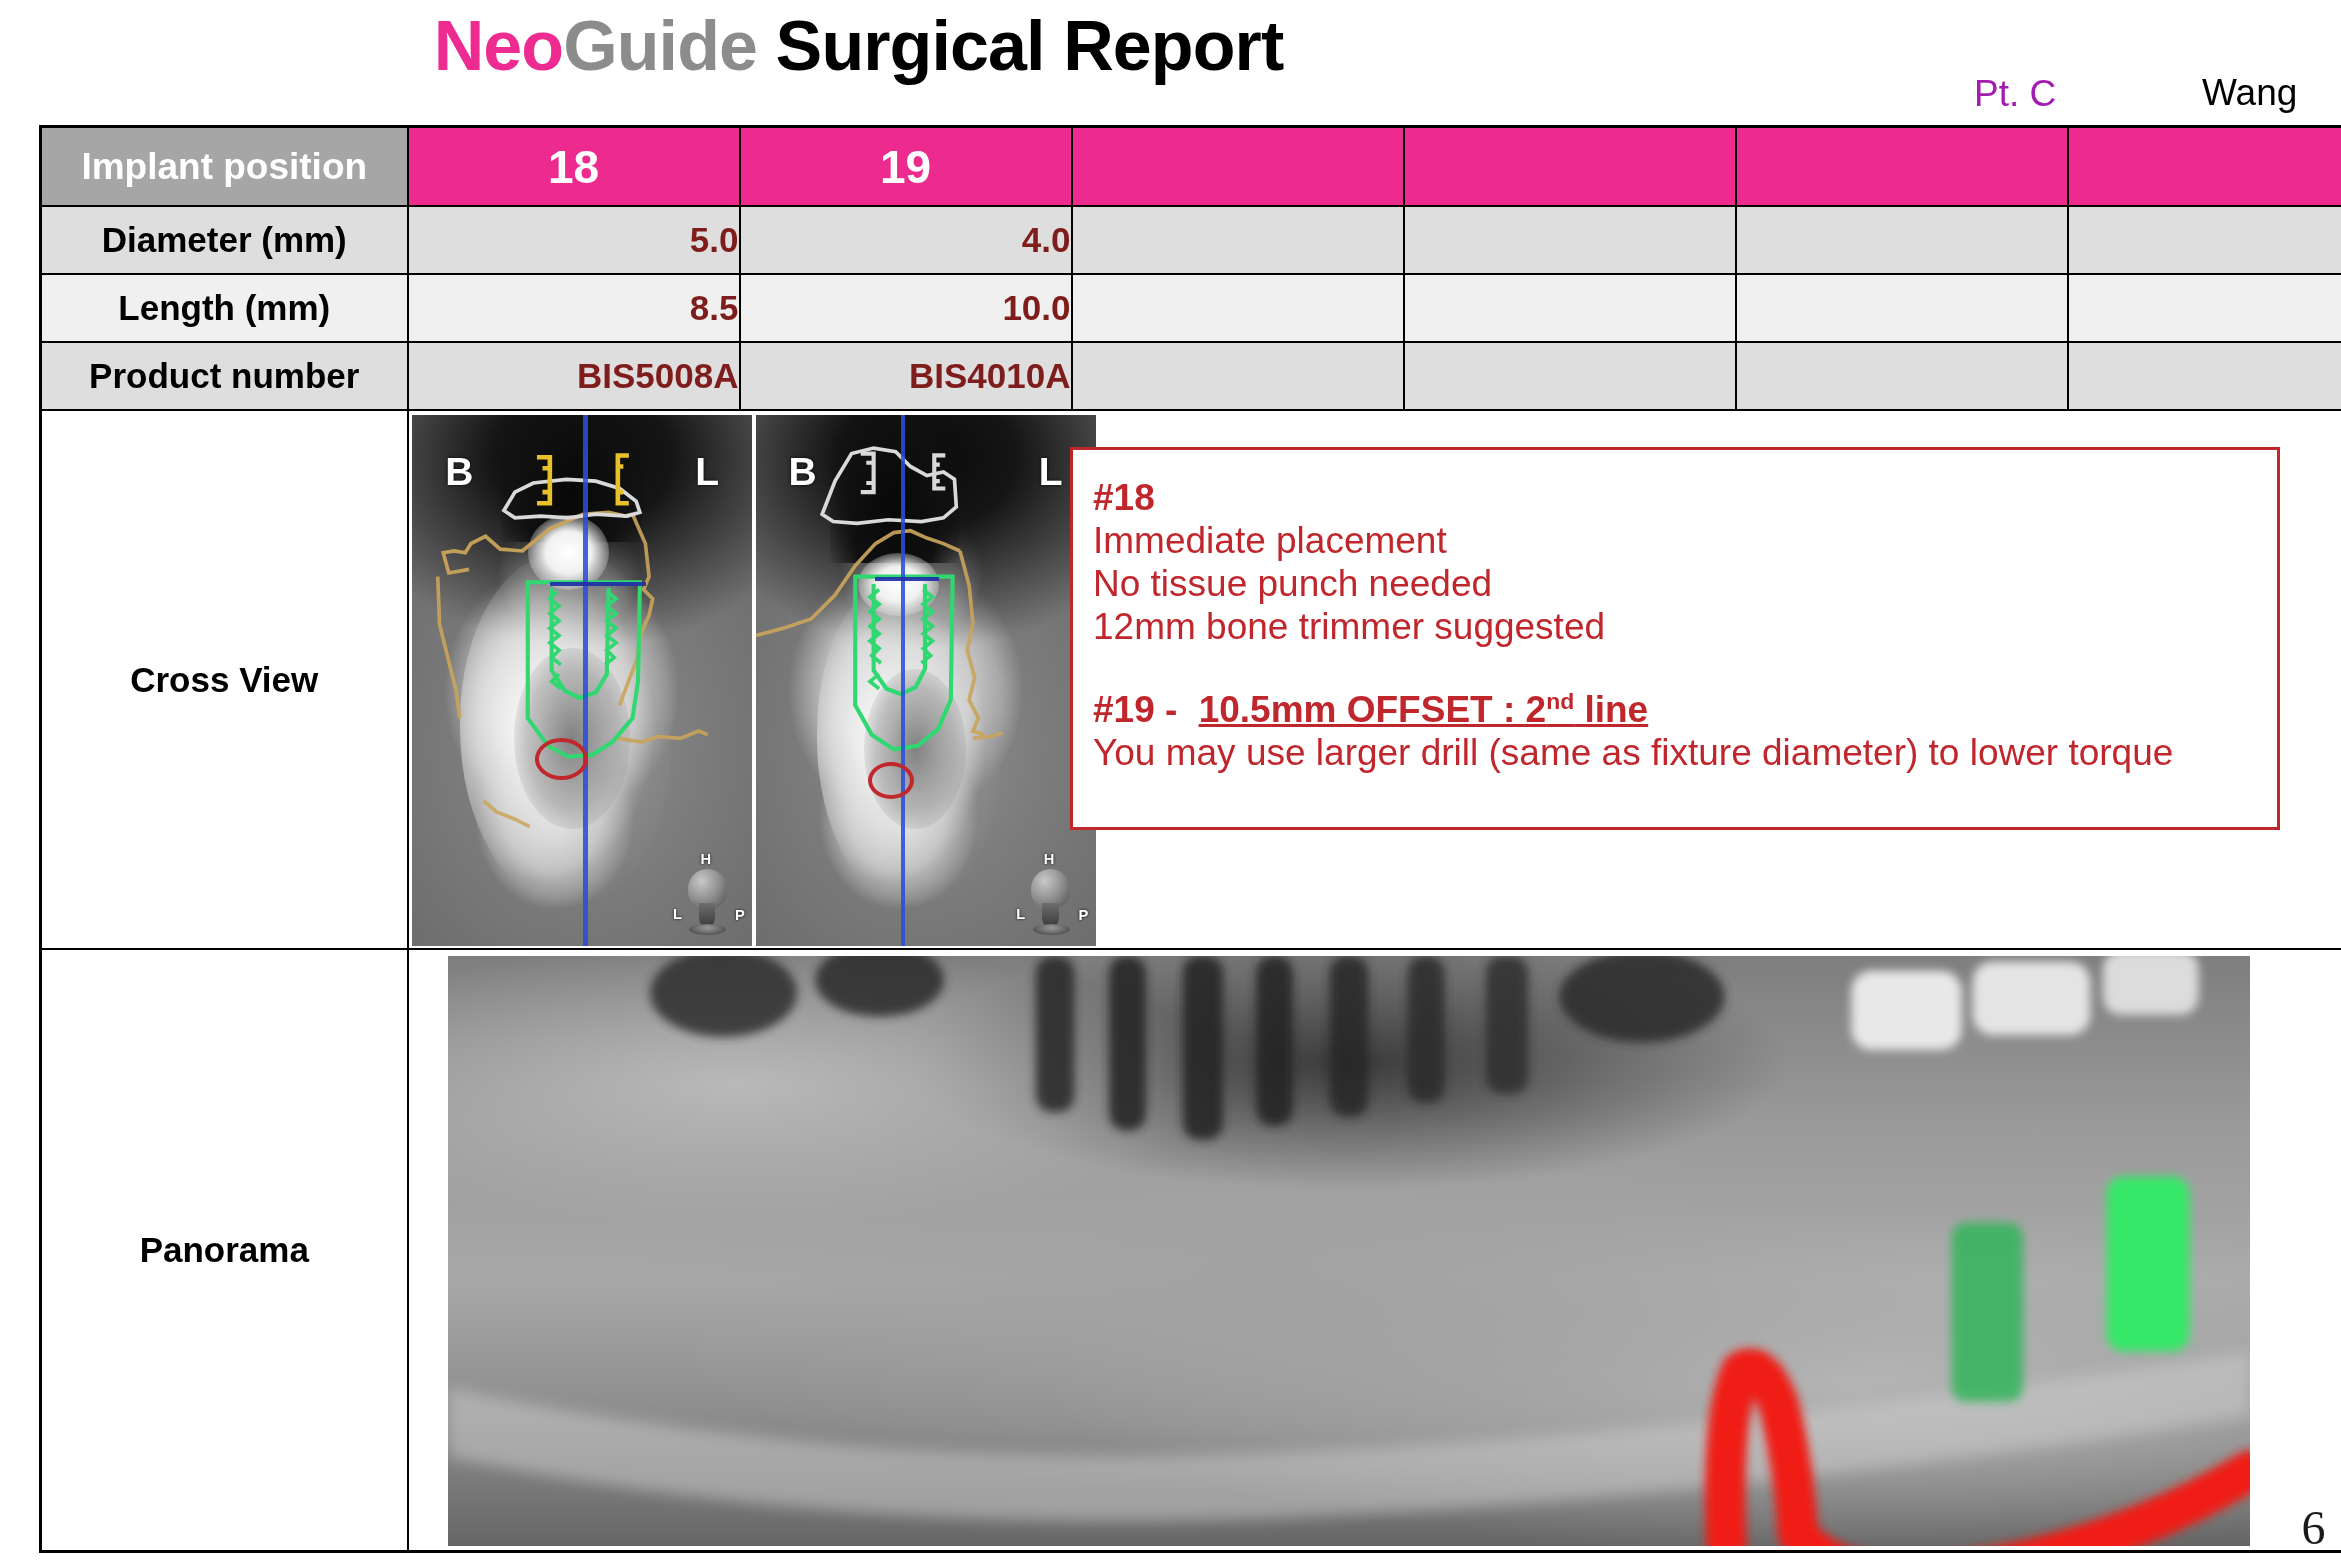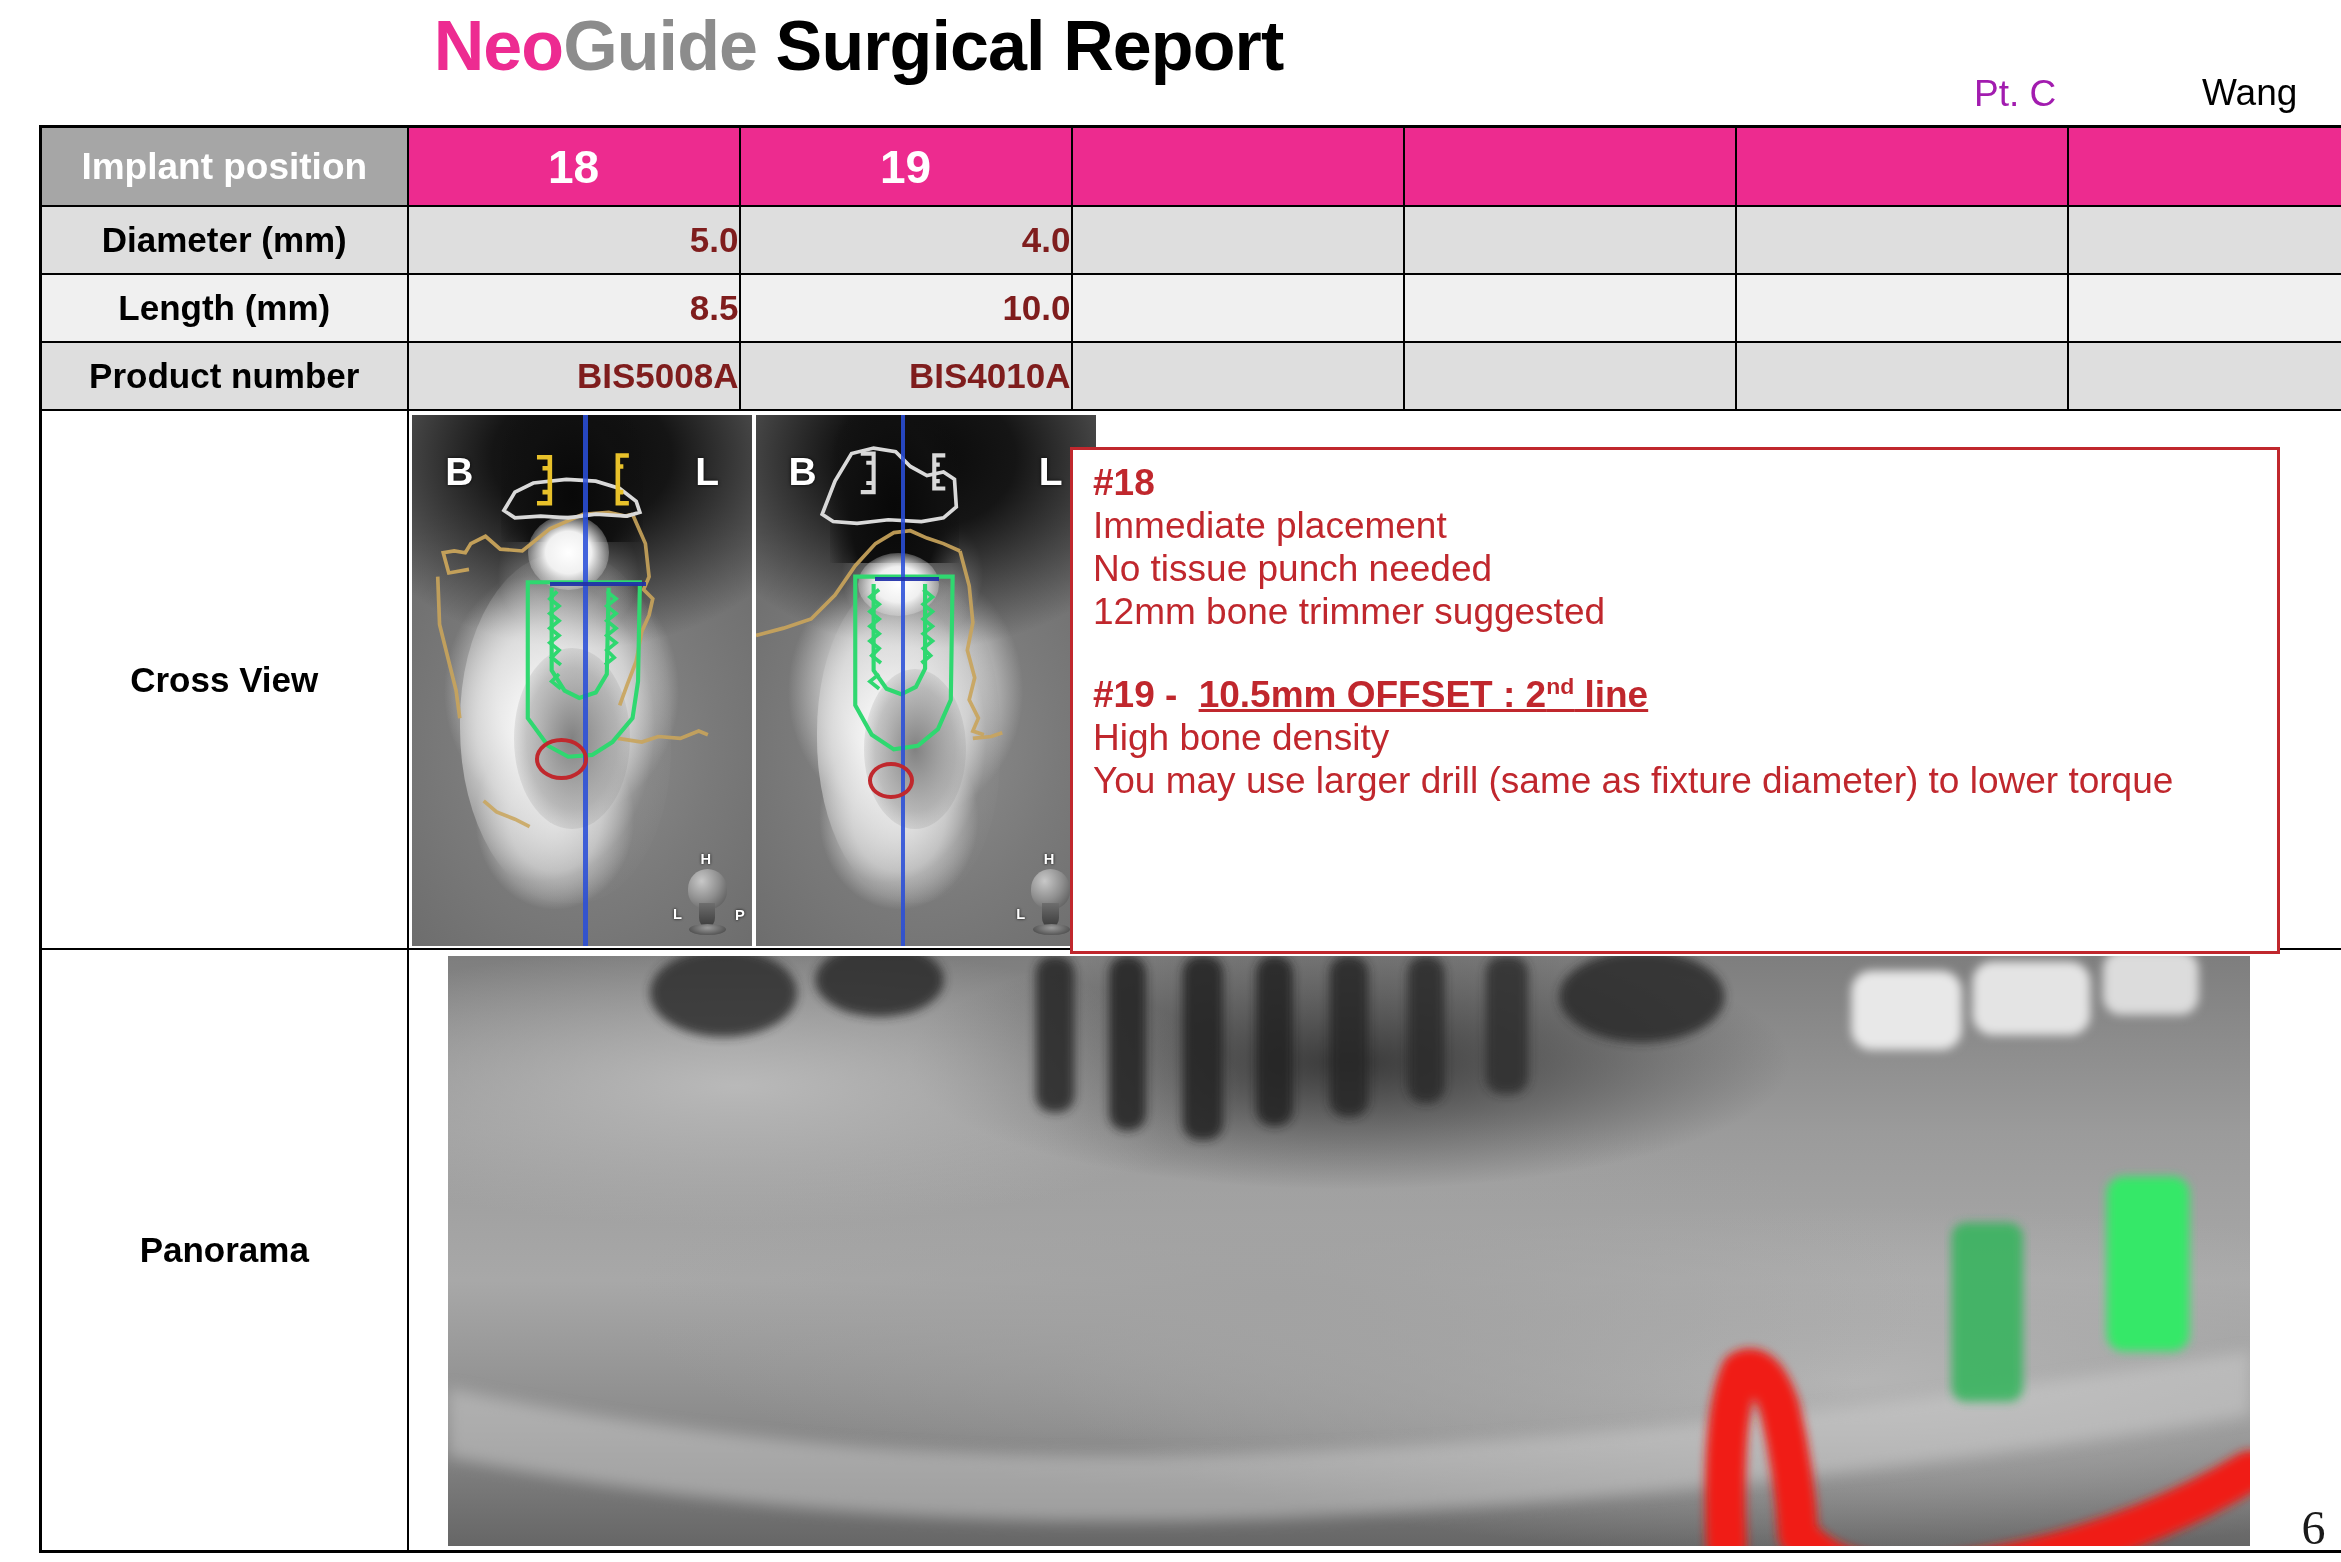--- a/index.html
+++ b/index.html
@@ -157,23 +157,23 @@
   .o-H { left: 27.5px; top: -1.8px; }
   .o-L { left: 0px;  bottom: 14.7px; }
   .o-P { right: 0px; bottom: 13px; }
 
   
   .ct svg { position: absolute; left: 0; top: 0; width: 100%; height: 100%; }
 
   
   .notes-box {
     position: absolute; left: 1070px; top: 447px;
-    width: 1210px; height: 507px;
+    width: 1210px; height: 383px;
     border: 3.7px solid #C0272D; background: #fff;
-    padding: 12px 0 0 20px;
+    padding: 27px 0 0 20px;
   }
   .notes-box p {
     color: #C0272D; font-size: 37px; line-height: 1.16;
     white-space: nowrap;
   }
   .notes-box p.bold { font-weight: bold; }
   .notes-box .gap { height: 39px; }
   .u { text-decoration: underline; margin-left: 11px; }
   .notes-box sup { font-size: 0.62em; vertical-align: super; }
 
@@ -410,18 +410,17 @@
 
   <div class="page-num">6</div>
 
   <div class="notes-box">
     <p class="bold">#18</p>
     <p>Immediate placement</p>
     <p>No tissue punch needed</p>
     <p>12mm bone trimmer suggested</p>
     <div class="gap"></div>
     <p class="bold"><span>#19 - </span><span class="u"><span>10.5mm OFFSET : 2</span><sup>nd</sup><span> line</span></span></p>
-    <p>High bone density</p>
     <p>You may use larger drill (same as fixture diameter) to lower torque</p>
   </div>
 
 </div>
 
 
 </body></html>

